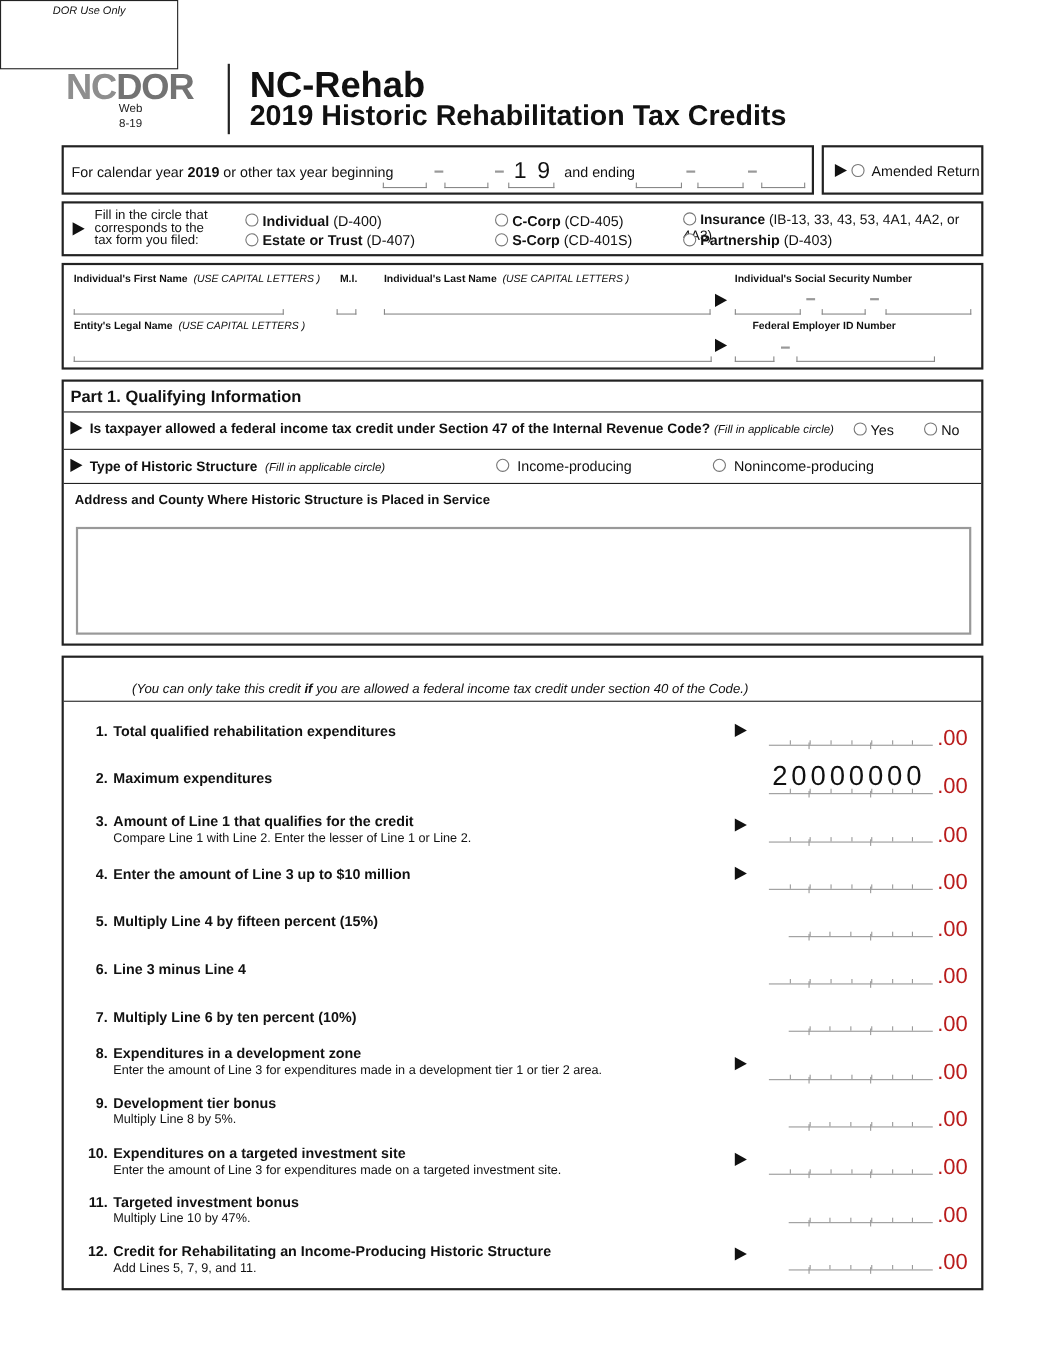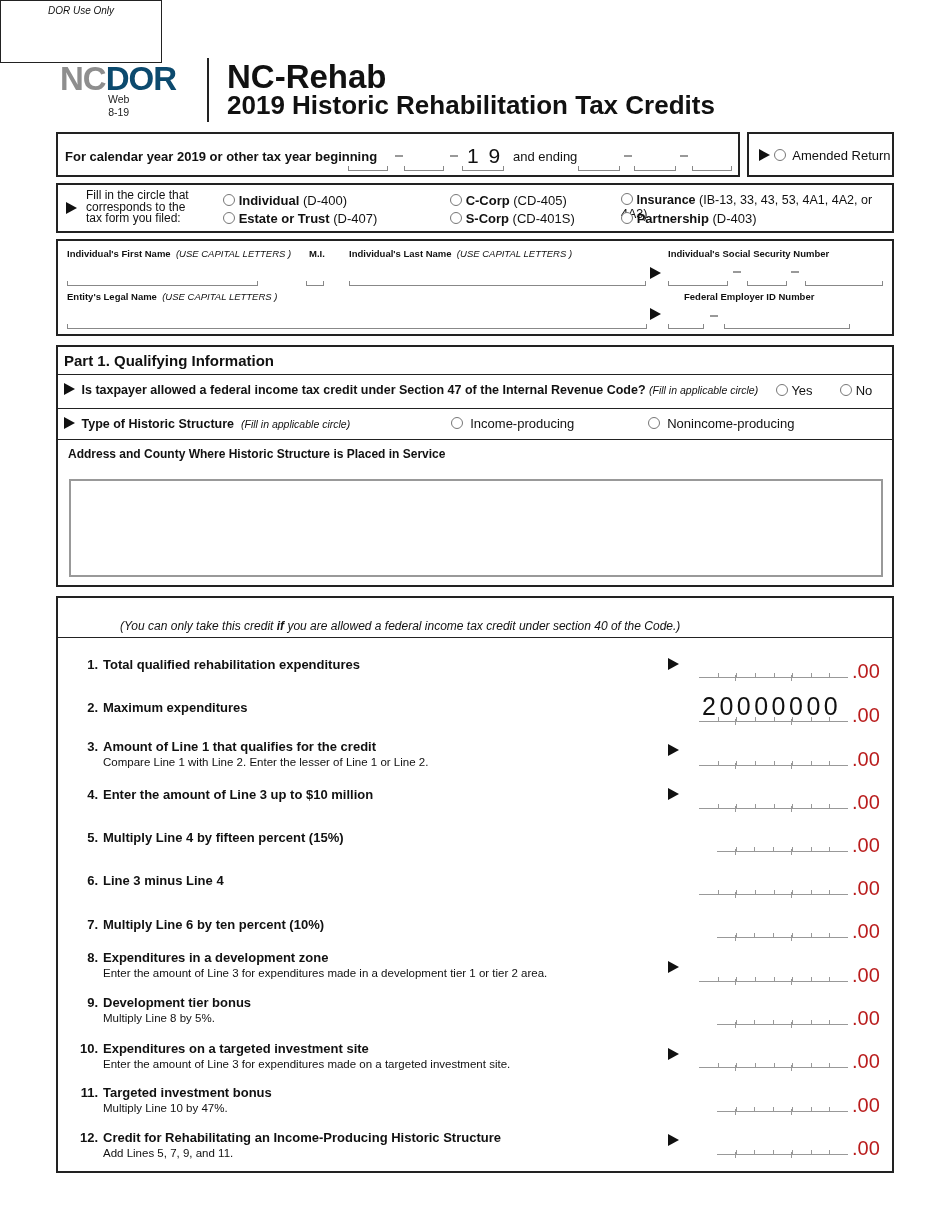--- a/index.html
+++ b/index.html
@@ -1,21 +1,21 @@
 <!DOCTYPE html>
 <html><head>
 <meta charset="utf-8">
 <style>
   * { box-sizing: border-box; margin: 0; padding: 0; }
   body { width: 950px; height: 1230px; background: #fff; font-family: "Liberation Sans", sans-serif; color: #111; position: relative; overflow: hidden; }
   .abs { position: absolute; }
   .box { position: absolute; border: 2px solid #222; }
   .logo { left: 60px; top: 60px; font-size: 33px; font-weight: bold; letter-spacing: -1px; }
   .logo .nc { color: #8e8e8e; }
-  .logo .dor { color: #0c4a6e; }
+  .logo .dor { color: #737373; }
   .logo-sub { left: 108px; top: 93px; font-size: 10.5px; text-align: center; line-height: 13px; color: #222; }
   .vline { left: 207px; top: 58px; width: 2px; height: 64px; background: #222; }
   .title1 { left: 227px; top: 58px; font-size: 33px; font-weight: bold; }
   .title2 { left: 227px; top: 90px; font-size: 26px; font-weight: bold; }
   .dor-box { left: 732px; top: 62px; width: 162px; height: 63px; border: 1.5px solid #222; }
   .dor-box span { display: block; text-align: center; font-size: 10px; font-style: italic; margin-top: 4px; }
   .radio { display: inline-block; width: 12px; height: 12px; border: 1px solid #777; border-radius: 50%; vertical-align: -1px; background: #fff; }
   .tri { display: inline-block; width: 0; height: 0; border-top: 6px solid transparent; border-bottom: 6px solid transparent; border-left: 11px solid #111; vertical-align: -1px; }
   .comb { position: absolute; height: 5px; border-left: 1px solid #888; border-right: 1px solid #888; border-bottom: 1px solid #888; }
   .dash { position: absolute; width: 8px; height: 2px; background: #999; }
@@ -42,21 +42,21 @@
     <div>8-19</div>
   </div>
 <div class="abs vline"></div>
 <div class="abs title1">NC-Rehab</div>
 <div class="abs title2">2019 Historic Rehabilitation Tax Credits</div>
 <div class="dor-box">
     <span>DOR Use Only</span>
   </div>
 
 <div class="box" style="left:56px; top:132px; width:684px; height:45px;">
-  <div class="abs t13" style="left:7px; top:15px;font-weight:bold;"><span>For calendar year </span><b>2019</b><span> or other tax year beginning</span></div>
+  <div class="abs t13" style="left:7px; top:15px;"><span>For calendar year </span><b>2019</b><span> or other tax year beginning</span></div>
   <div class="comb" style="left:290px; top:32px; width:40px;"></div>
   <div class="dash" style="left:337px; top:21px;"></div>
   <div class="comb" style="left:346px; top:32px; width:40px;"></div>
   <div class="dash" style="left:392px; top:21px;"></div>
   <div class="comb" style="left:404px; top:32px; width:42px;"></div>
   <div class="abs" style="left:409px; top:10px; font-size:21px; letter-spacing:2px;">1 9</div>
   <div class="abs t13" style="left:455px; top:15px;">and ending</div>
   <div class="comb" style="left:520px; top:32px; width:42px;"></div>
   <div class="dash" style="left:566px; top:21px;"></div>
   <div class="comb" style="left:576px; top:32px; width:42px;"></div>

